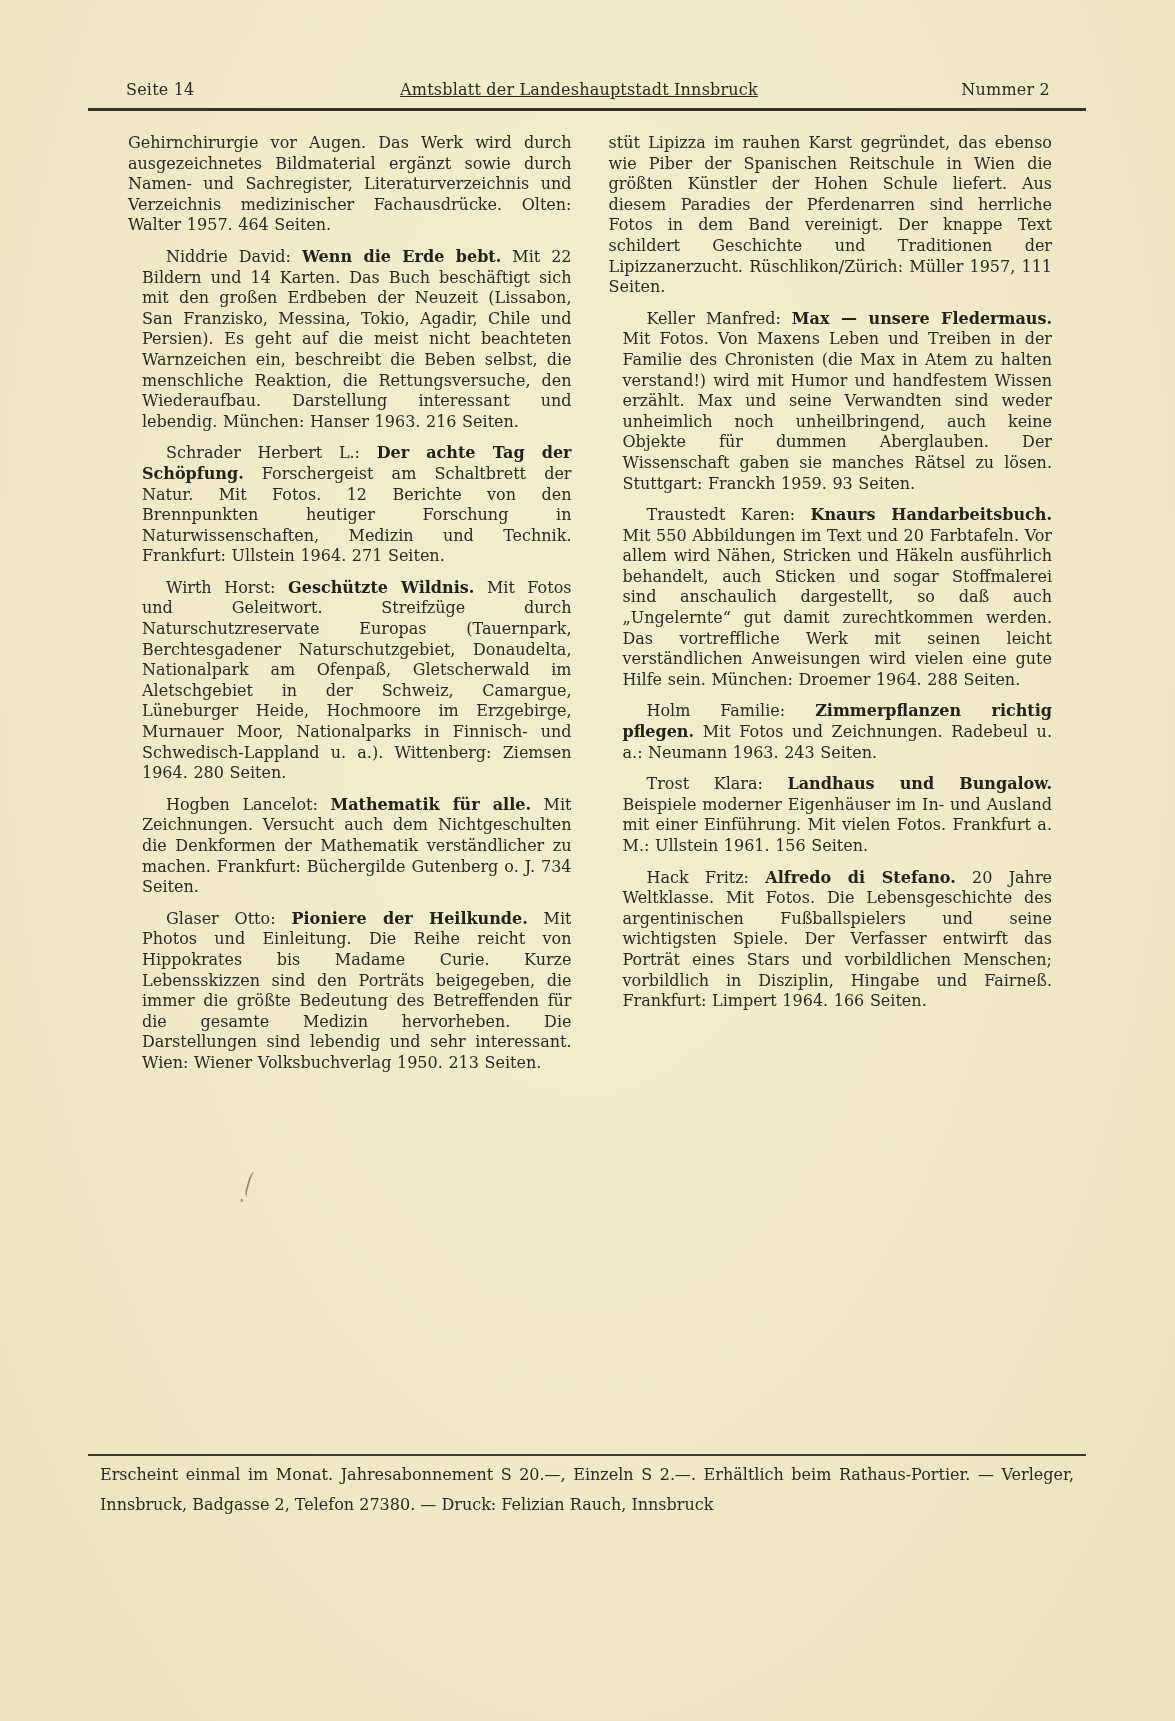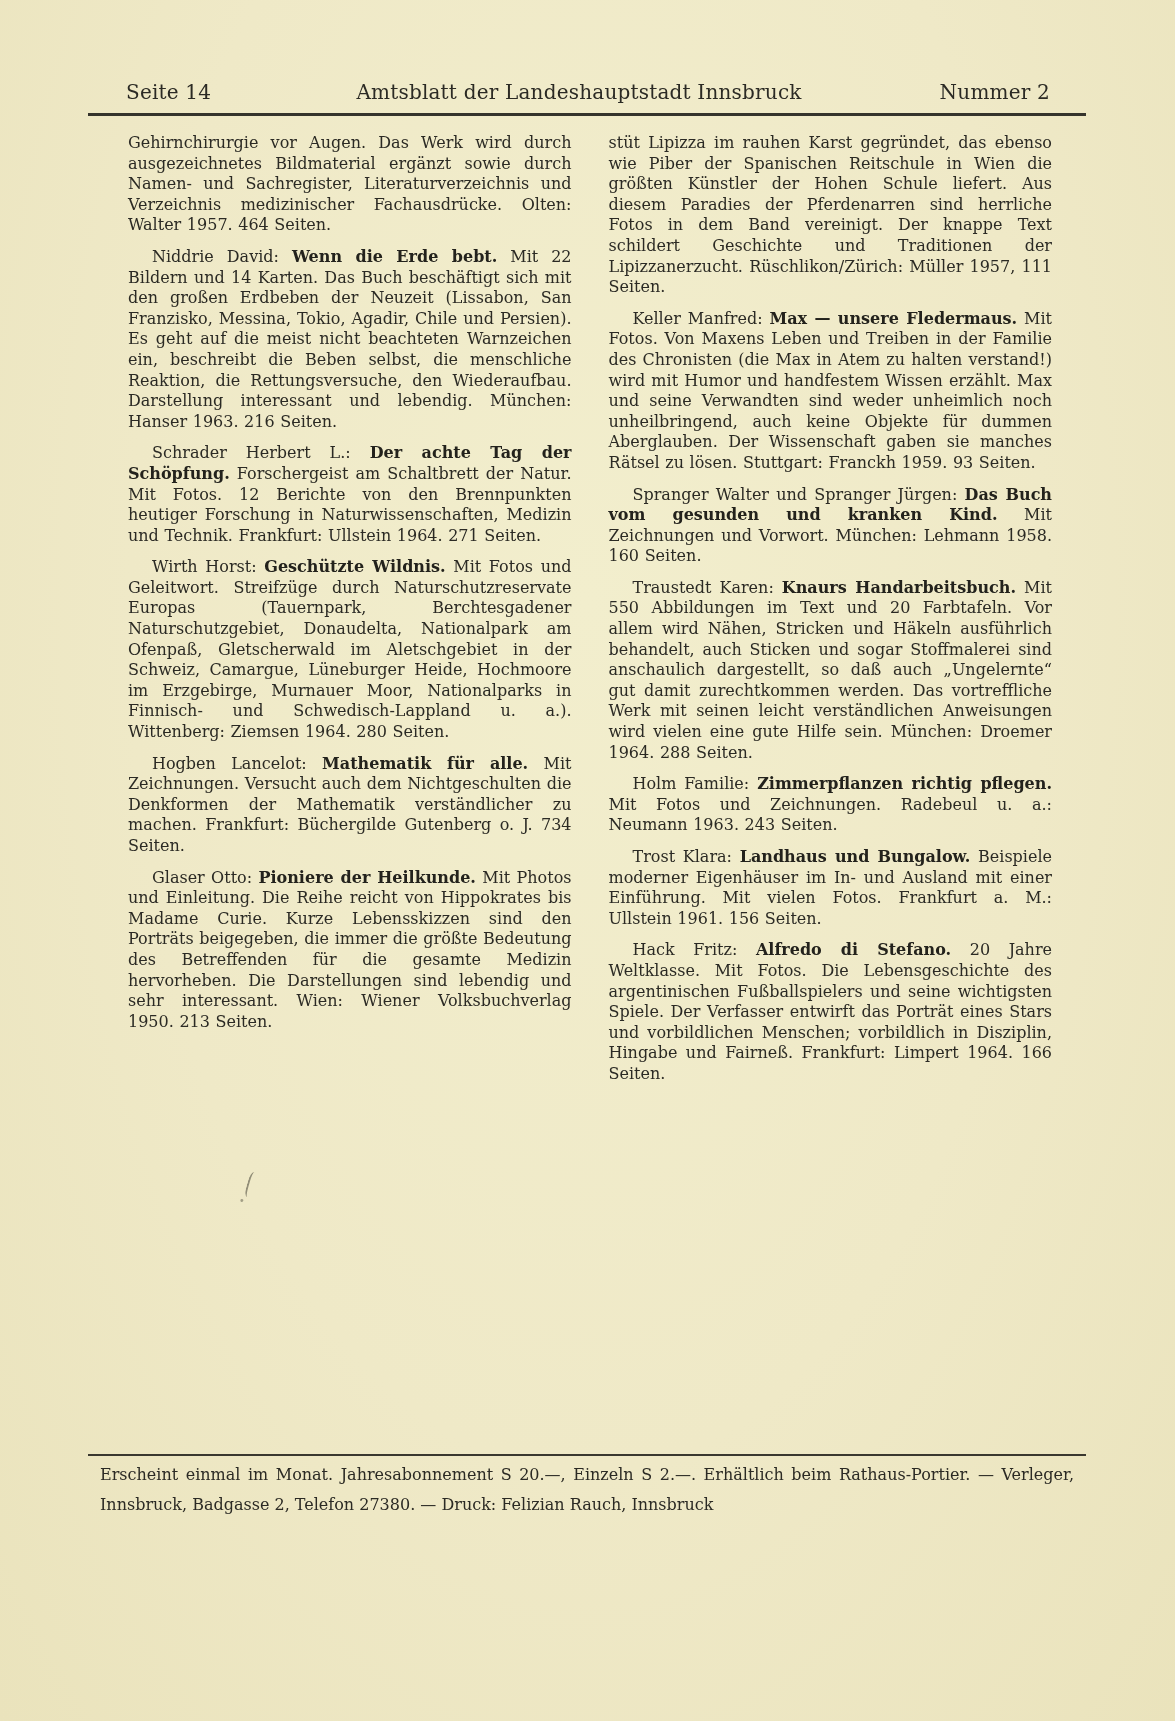--- a/index.html
+++ b/index.html
@@ -23,30 +23,31 @@
   .header {
     position: absolute;
     top: 80px;
     left: 88px;
     right: 89px;
     border-bottom: 3px solid #35342c;
     padding: 0 36px 9px 38px;
     display: flex;
     justify-content: space-between;
     align-items: flex-start;
-    font-size: 20px;
+    font-size: 16px;
     letter-spacing: 0.2px;
     gap: 40px;
   }
   .header .title {
     position: absolute;
     left: 0;
     right: 16px;
     text-align: center;
     pointer-events: none;
+    text-decoration: underline;
   }
   
   .content {
     position: absolute;
     top: 133px;
     left: 128px;
     width: 924px;
     display: flex;
     gap: 37px;
   }
@@ -56,20 +57,21 @@
   }
   .entry {
     margin: 0 0 11px 0;
     font-size: 16px;
     line-height: 20.6px;
     text-align: justify;
     word-spacing: 0.5px;
   }
   .entry.indent {
     text-indent: 24px;
+    margin-left: 14px;
   }
   .entry .bold {
     font-weight: bold;
     color: #23221c;
   }
   
   .footer {
     position: absolute;
     top: 1454px;
     left: 88px;
@@ -130,21 +132,20 @@
         <p class="entry"><span class="">Gehirnchirurgie vor Augen. Das Werk wird durch ausgezeichnetes Bildmaterial ergänzt sowie durch Namen- und Sachregister, Literaturverzeichnis und Verzeichnis medizinischer Fachausdrücke. Olten: Walter 1957. 464 Seiten.</span></p>
         <p class="entry indent"><span class="">Niddrie David: </span><span class="bold">Wenn die Erde bebt.</span><span class=""> Mit 22 Bildern und 14 Karten. Das Buch beschäftigt sich mit den großen Erdbeben der Neuzeit (Lissabon, San Franzisko, Messina, Tokio, Agadir, Chile und Persien). Es geht auf die meist nicht beachteten Warnzeichen ein, beschreibt die Beben selbst, die menschliche Reaktion, die Rettungsversuche, den Wiederaufbau. Darstellung interessant und lebendig. München: Hanser 1963. 216 Seiten.</span></p>
         <p class="entry indent"><span class="">Schrader Herbert L.: </span><span class="bold">Der achte Tag der Schöpfung.</span><span class=""> Forschergeist am Schaltbrett der Natur. Mit Fotos. 12 Berichte von den Brennpunkten heutiger Forschung in Naturwissenschaften, Medizin und Technik. Frankfurt: Ullstein 1964. 271 Seiten.</span></p>
         <p class="entry indent"><span class="">Wirth Horst: </span><span class="bold">Geschützte Wildnis.</span><span class=""> Mit Fotos und Geleitwort. Streifzüge durch Naturschutzreservate Europas (Tauernpark, Berchtesgadener Naturschutzgebiet, Donaudelta, Nationalpark am Ofenpaß, Gletscherwald im Aletschgebiet in der Schweiz, Camargue, Lüneburger Heide, Hochmoore im Erzgebirge, Murnauer Moor, Nationalparks in Finnisch- und Schwedisch-Lappland u. a.). Wittenberg: Ziemsen 1964. 280 Seiten.</span></p>
         <p class="entry indent"><span class="">Hogben Lancelot: </span><span class="bold">Mathematik für alle.</span><span class=""> Mit Zeichnungen. Versucht auch dem Nichtgeschulten die Denkformen der Mathematik verständlicher zu machen. Frankfurt: Büchergilde Gutenberg o. J. 734 Seiten.</span></p>
         <p class="entry indent"><span class="">Glaser Otto: </span><span class="bold">Pioniere der Heilkunde.</span><span class=""> Mit Photos und Einleitung. Die Reihe reicht von Hippokrates bis Madame Curie. Kurze Lebensskizzen sind den Porträts beigegeben, die immer die größte Bedeutung des Betreffenden für die gesamte Medizin hervorheben. Die Darstellungen sind lebendig und sehr interessant. Wien: Wiener Volksbuchverlag 1950. 213 Seiten.</span></p>
       </div>
     <div class="column">
         <p class="entry"><span class="">stüt Lipizza im rauhen Karst gegründet, das ebenso wie Piber der Spanischen Reitschule in Wien die größten Künstler der Hohen Schule liefert. Aus diesem Paradies der Pferdenarren sind herrliche Fotos in dem Band vereinigt. Der knappe Text schildert Geschichte und Traditionen der Lipizzanerzucht. Rüschlikon/Zürich: Müller 1957, 111 Seiten.</span></p>
         <p class="entry indent"><span class="">Keller Manfred: </span><span class="bold">Max — unsere Fledermaus.</span><span class=""> Mit Fotos. Von Maxens Leben und Treiben in der Familie des Chronisten (die Max in Atem zu halten verstand!) wird mit Humor und handfestem Wissen erzählt. Max und seine Verwandten sind weder unheimlich noch unheilbringend, auch keine Objekte für dummen Aberglauben. Der Wissenschaft gaben sie manches Rätsel zu lösen. Stuttgart: Franckh 1959. 93 Seiten.</span></p>
-        <p class="entry indent"><span class="">Spranger Walter und Spranger Jürgen: </span><span class="bold">Das Buch vom gesunden und kranken Kind.</span><span class=""> Mit Zeichnungen und Vorwort. München: Lehmann 1958. 160 Seiten.</span></p>
         <p class="entry indent"><span class="">Traustedt Karen: </span><span class="bold">Knaurs Handarbeitsbuch.</span><span class=""> Mit 550 Abbildungen im Text und 20 Farbtafeln. Vor allem wird Nähen, Stricken und Häkeln ausführlich behandelt, auch Sticken und sogar Stoffmalerei sind anschaulich dargestellt, so daß auch „Ungelernte“ gut damit zurechtkommen werden. Das vortreffliche Werk mit seinen leicht verständlichen Anweisungen wird vielen eine gute Hilfe sein. München: Droemer 1964. 288 Seiten.</span></p>
         <p class="entry indent"><span class="">Holm Familie: </span><span class="bold">Zimmerpflanzen richtig pflegen.</span><span class=""> Mit Fotos und Zeichnungen. Radebeul u. a.: Neumann 1963. 243 Seiten.</span></p>
         <p class="entry indent"><span class="">Trost Klara: </span><span class="bold">Landhaus und Bungalow.</span><span class=""> Beispiele moderner Eigenhäuser im In- und Ausland mit einer Einführung. Mit vielen Fotos. Frankfurt a. M.: Ullstein 1961. 156 Seiten.</span></p>
         <p class="entry indent"><span class="">Hack Fritz: </span><span class="bold">Alfredo di Stefano.</span><span class=""> 20 Jahre Weltklasse. Mit Fotos. Die Lebensgeschichte des argentinischen Fußballspielers und seine wichtigsten Spiele. Der Verfasser entwirft das Porträt eines Stars und vorbildlichen Menschen; vorbildlich in Disziplin, Hingabe und Fairneß. Frankfurt: Limpert 1964. 166 Seiten.</span></p>
       </div>
   </div>
 
   <div class="scan-artifact"></div>
 
   <div class="footer">

